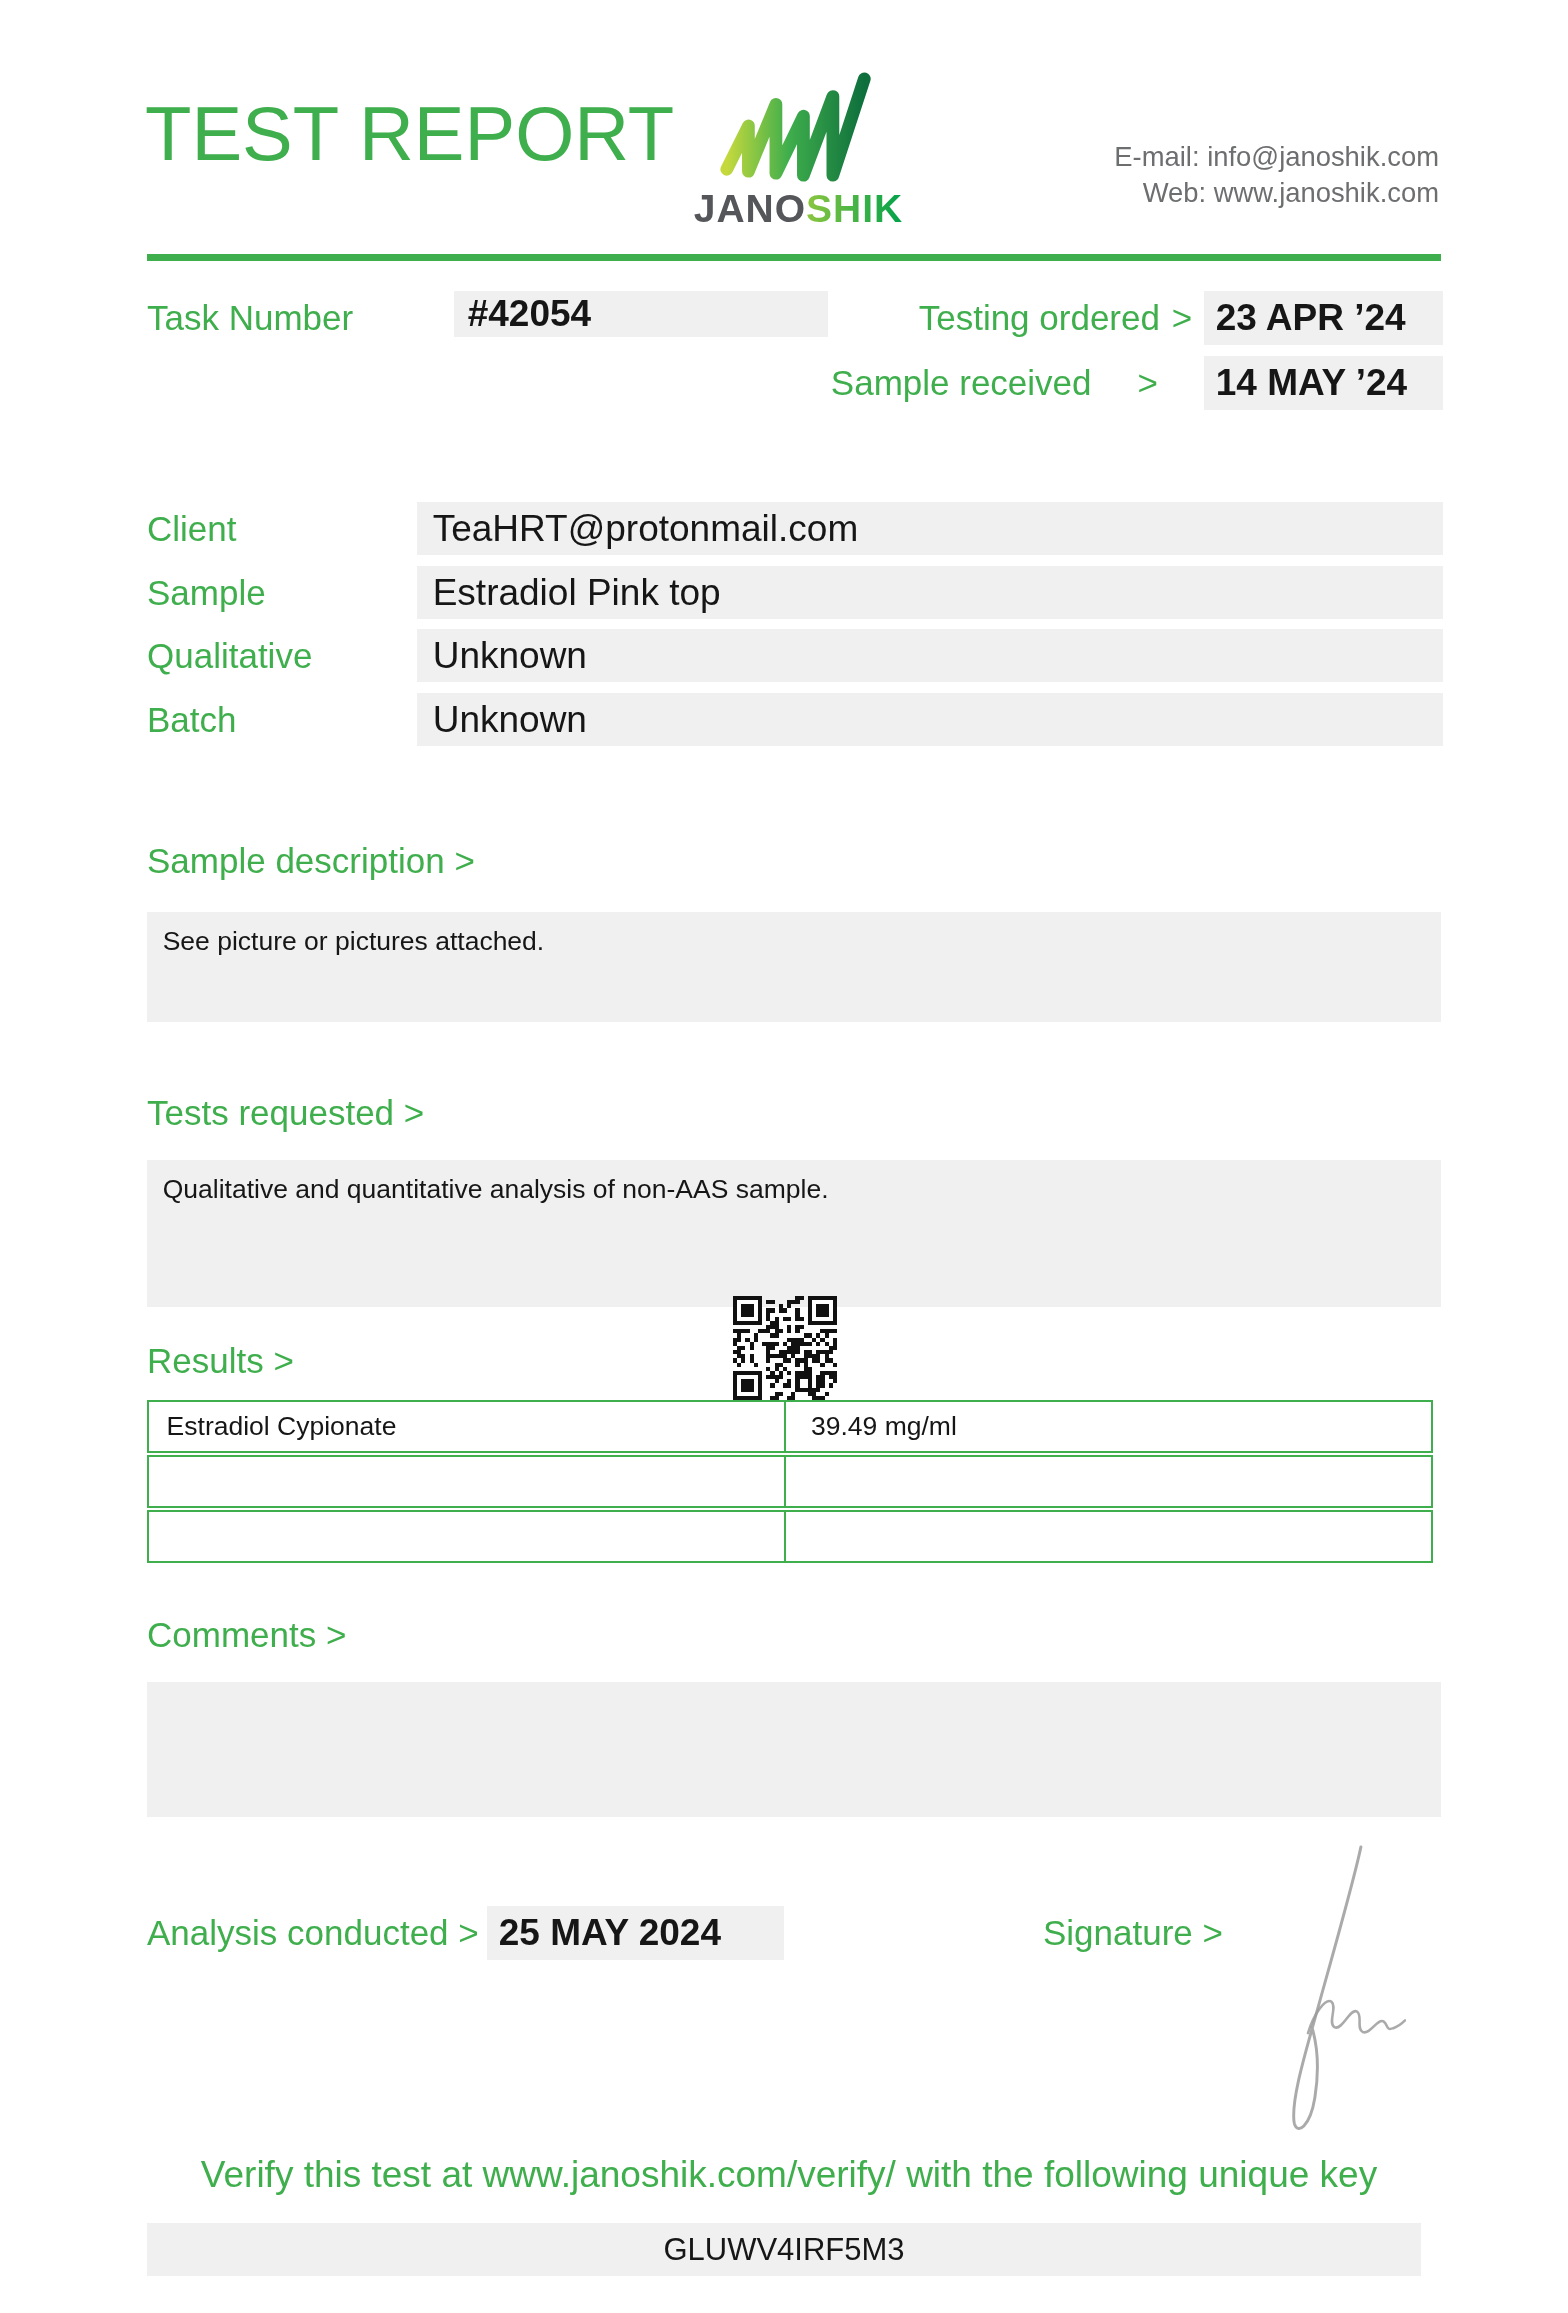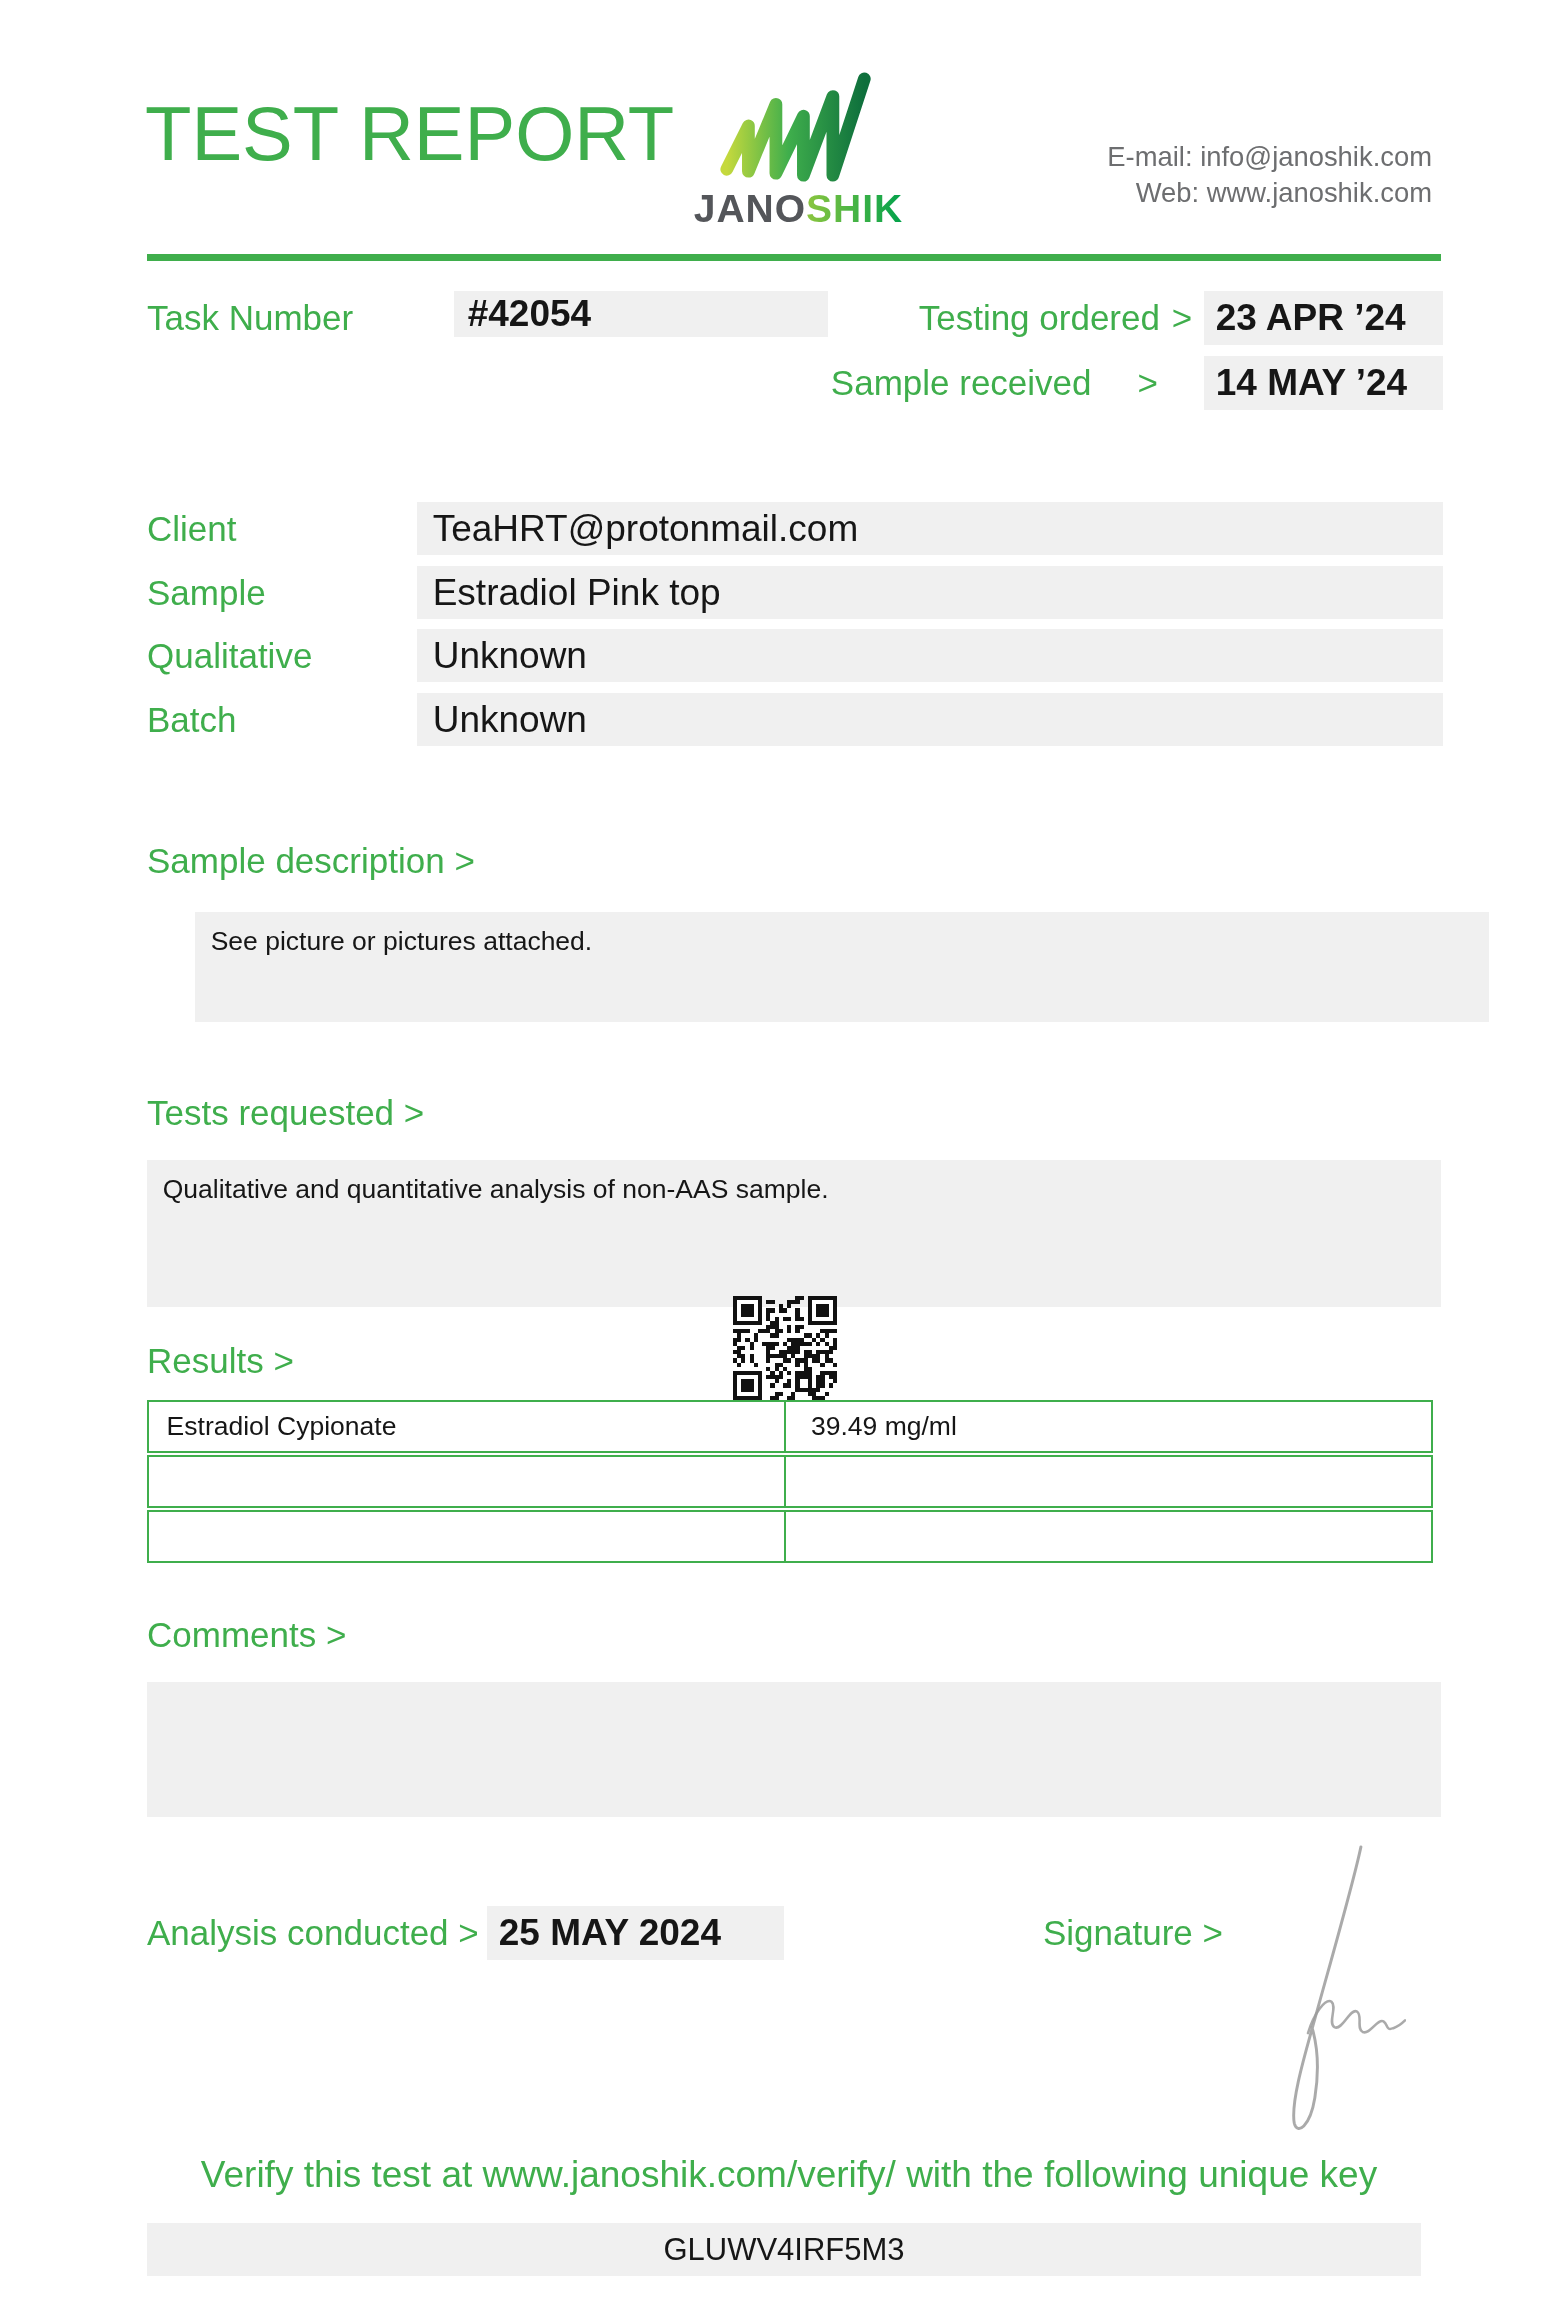--- a/index.html
+++ b/index.html
@@ -22,21 +22,21 @@
     font-size:39px;font-weight:700;letter-spacing:1px;white-space:nowrap;
     margin-top:2px;
   }
   .logo-text .jano{color:#54565a;}
   .logo-text .shik{
     background:linear-gradient(90deg,#8dc63f,#00a14b);
     -webkit-background-clip:text;background-clip:text;
     color:transparent;
   }
   .contact{
-    position:absolute;right:136px;top:139px;
+    position:absolute;right:129px;top:139px;
     text-align:right;color:#6d6e70;font-size:27.4px;line-height:36px;
     white-space:nowrap;
   }
   .rule{
     position:absolute;left:147px;top:254px;width:1294px;height:6.9px;
     background:#3fae4c;
   }
   
   .glabel{color:#3fae4c;font-size:35px;white-space:nowrap;}
   .vbox{
@@ -147,21 +147,21 @@
   <div class="field-row" style="top:629px;">
     <span class="glabel">Qualitative</span>
     <div class="vbox">Unknown</div>
   </div>
   <div class="field-row" style="top:693px;">
     <span class="glabel">Batch</span>
     <div class="vbox">Unknown</div>
   </div>
 
   <div class="sec-head" style="top:841px;">Sample description &gt;</div>
-  <div class="sec-box" style="top:912px;height:110px;margin-left:48px;">See picture or pictures attached.</div>
+  <div class="sec-box" style="top:912px;height:110px;">See picture or pictures attached.</div>
 
   <div class="sec-head" style="top:1093px;">Tests requested &gt;</div>
   <div class="sec-box" style="top:1160px;height:147px;">Qualitative and quantitative analysis of non-AAS sample.</div>
 
   <div class="sec-head" style="top:1341px;">Results &gt;</div>
   <div class="qr">
     <svg width="104" height="104" viewBox="0 0 100 100" shape-rendering="crispEdges">
         <rect x="60" y="0" width="4" height="4" fill="#111"></rect>
         <rect x="64" y="0" width="4" height="4" fill="#111"></rect>
         <rect x="32" y="4" width="4" height="4" fill="#111"></rect>

